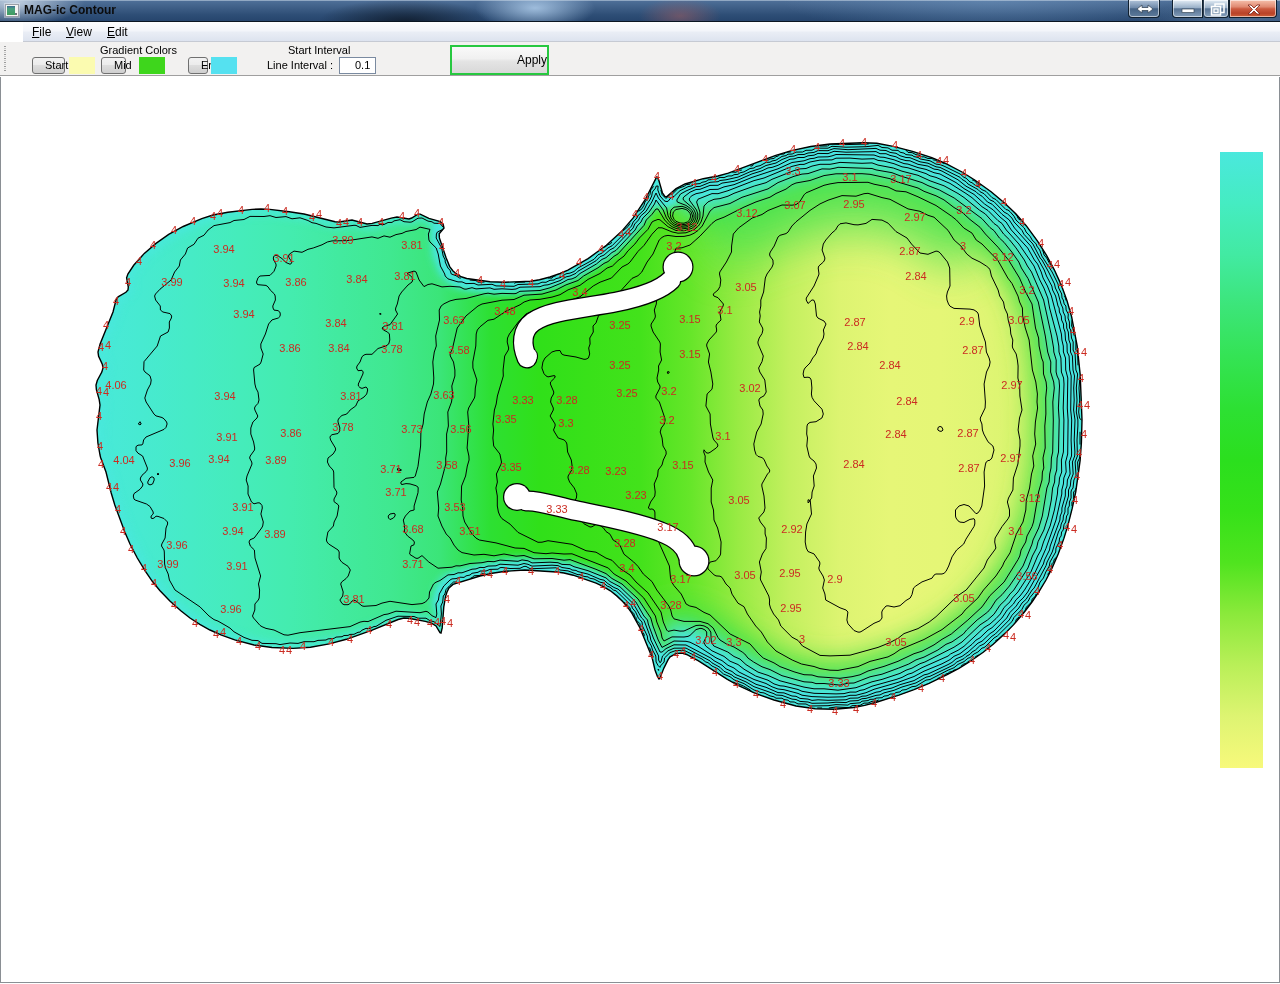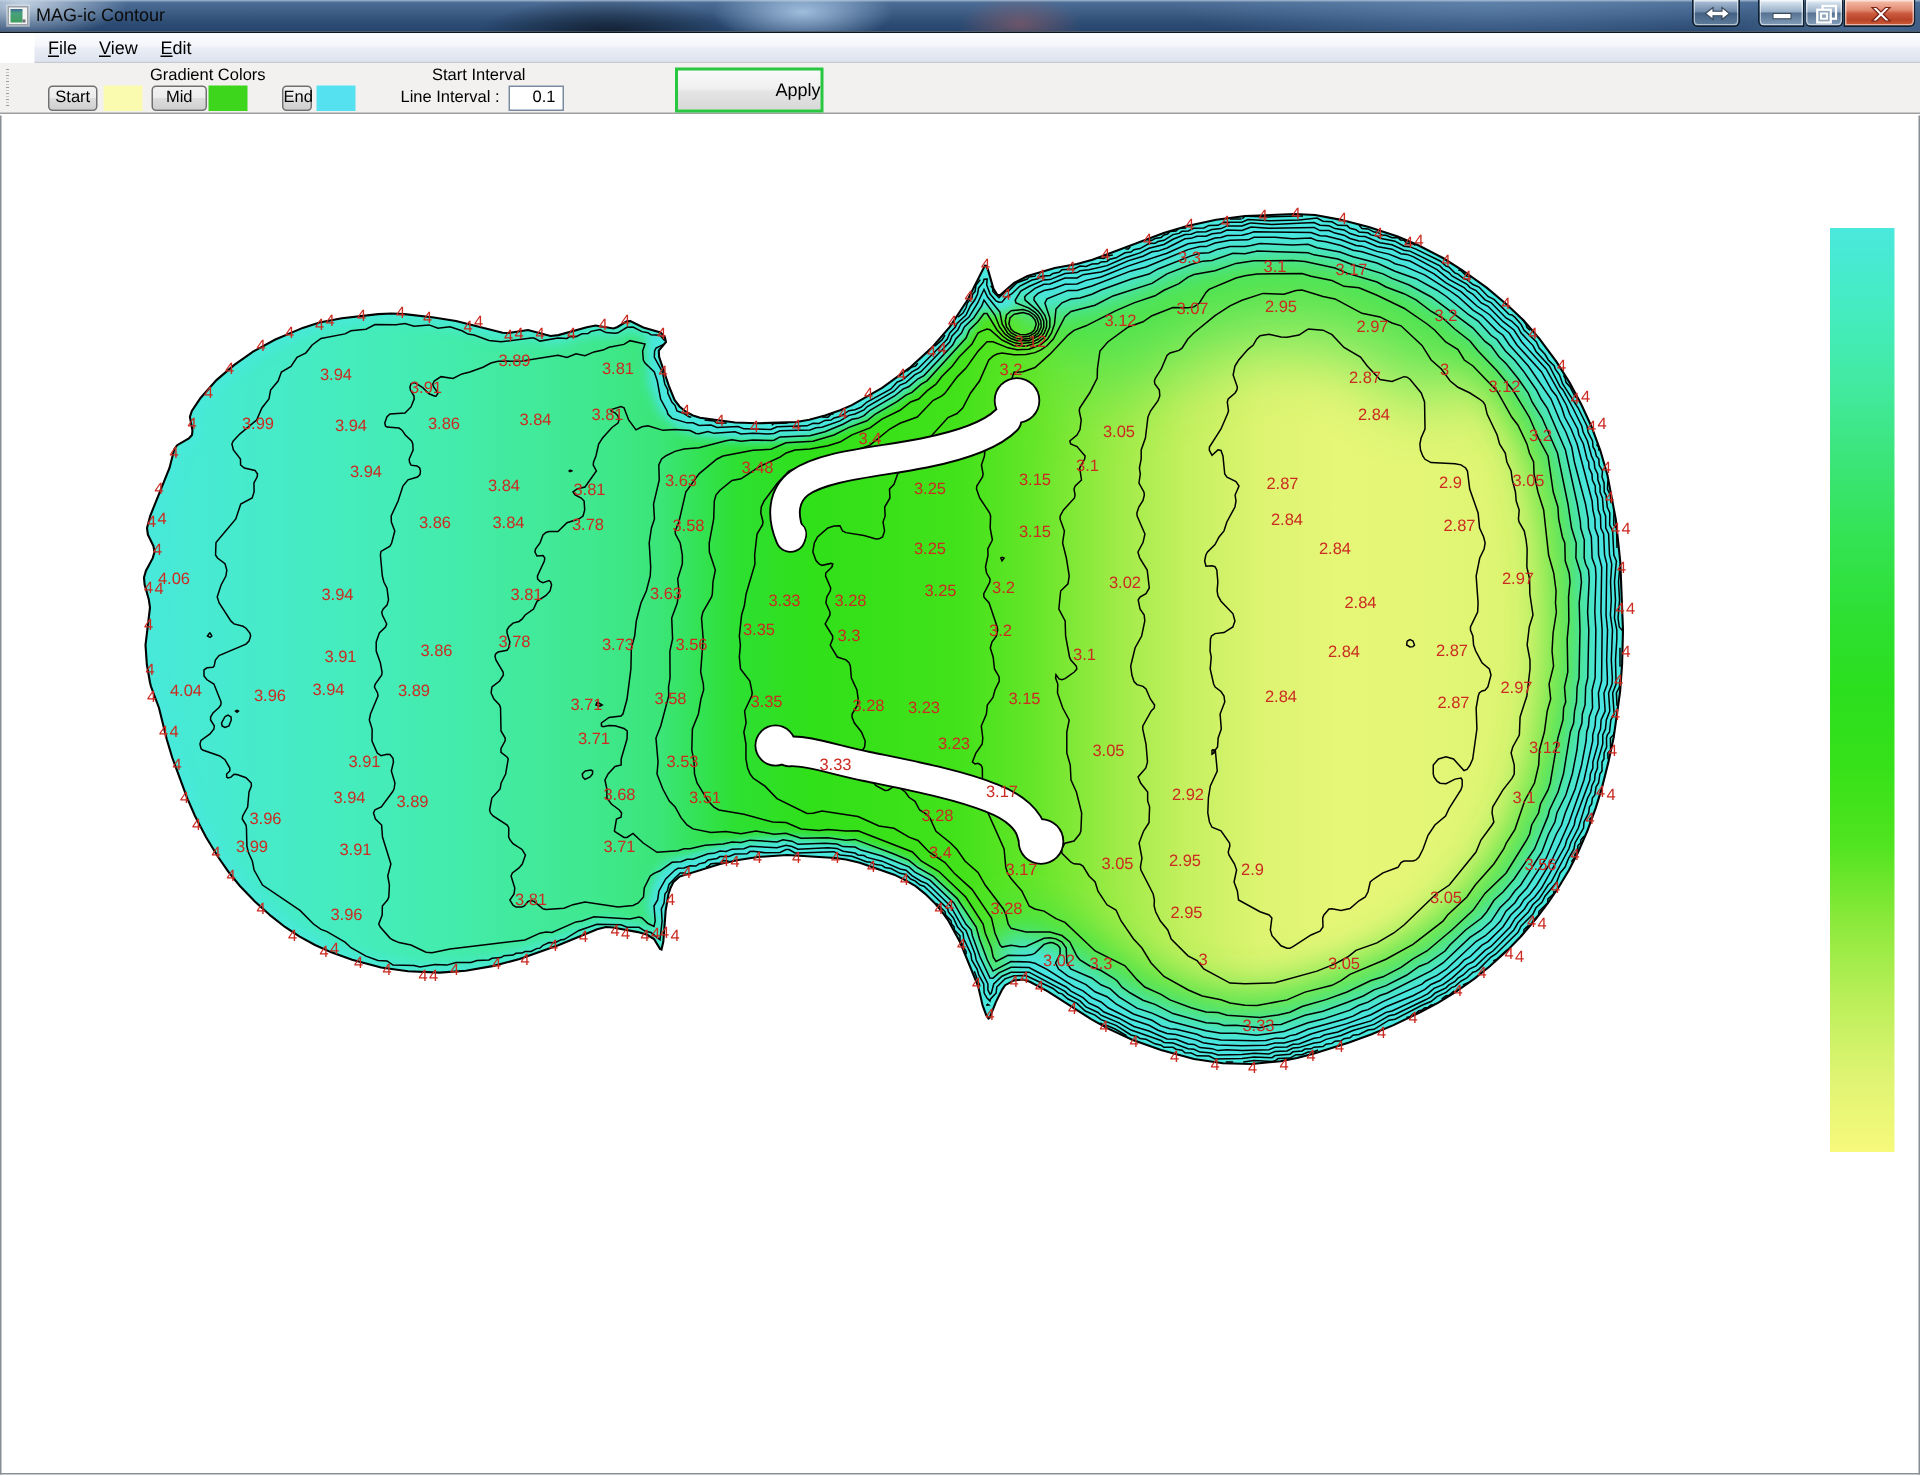--- a/index.html
+++ b/index.html
@@ -8,21 +8,21 @@
 
 #titlebar { position:absolute; left:0; top:0; width:1280px; height:22px;
   background:
     radial-gradient(100px 34px at 15px 2px, rgba(205,218,232,.9), rgba(205,218,232,0) 70%),
     radial-gradient(120px 32px at 405px 22px, rgba(8,14,22,.68), rgba(8,14,22,0) 72%),
     radial-gradient(80px 30px at 535px 8px, rgba(175,205,235,.85), rgba(175,205,235,0) 75%),
     radial-gradient(55px 24px at 680px 16px, rgba(170,95,95,.5), rgba(170,95,95,0) 75%),
     radial-gradient(260px 44px at 990px 0px, rgba(110,148,190,.55), rgba(110,148,190,0) 80%),
     radial-gradient(130px 30px at 1240px 24px, rgba(130,160,195,.45), rgba(130,160,195,0) 80%),
     linear-gradient(180deg, #50719a 0%, #3d5d85 40%, #2e4e76 70%, #26456d 100%);
-  border-bottom:1px solid #0a1522; }
+  border-bottom:1px solid #0a1522;font-weight:bold; }
 #titlebar .tline { position:absolute; left:0; top:0; width:100%; height:1px; background:rgba(200,215,230,.55); }
 #appicon { position:absolute; left:5px; top:4px; width:14px; height:13px; background:#f4f4f2; border:1px solid #9aa0a8; box-shadow:0 0 0 1px rgba(255,255,255,.35); }
 #appicon .in { position:absolute; left:1px; top:1px; width:8px; height:9px; background:linear-gradient(180deg,#3c6a94 0%, #49a07e 30%, #3f9d5e 100%); }
 #appicon .dot { position:absolute; right:1px; bottom:1px; width:2px; height:2px; background:#6a7078; }
 #title { position:absolute; left:24px; top:3px; font-size:12px; color:#0b0b0b; }
 
 .wbtn { position:absolute; top:0; height:18px; border:1px solid #10202f; border-top:none; border-radius:0 0 4px 4px; box-shadow:inset 0 0 0 1px rgba(255,255,255,.55); }
 #wb-resize { left:1128px; width:32px; background:linear-gradient(180deg, rgba(215,228,242,.7) 0%, rgba(140,162,188,.6) 45%, rgba(70,98,128,.6) 52%, rgba(120,148,175,.65) 100%); }
 #wb-min { left:1172px; width:31px; background:linear-gradient(180deg, rgba(235,243,250,.95) 0%, rgba(175,195,215,.8) 45%, rgba(95,120,150,.72) 52%, rgba(150,175,200,.8) 100%); border-radius:0 0 0 4px; }
 #wb-max { left:1203px; width:26px; background:linear-gradient(180deg, rgba(235,243,250,.95) 0%, rgba(175,195,215,.8) 45%, rgba(95,120,150,.72) 52%, rgba(150,175,200,.8) 100%); border-left:1px solid #2a3c50; }
@@ -31,22 +31,22 @@
 
 #menubar { position:absolute; left:0; top:22px; width:1280px; height:20px;
   background:linear-gradient(180deg,#fcfdfe 0%, #f3f5fa 45%, #e9edf5 55%, #dde3ef 100%); border-bottom:1px solid #c6cad3;margin-left:23px; }
 .menu { position:absolute; top:3px; font-size:12px; color:#000; }
 .menu u { text-decoration:underline; }
 
 #toolbar { position:absolute; left:0; top:42px; width:1280px; height:34px; background:#f2f1f0; border-bottom:1px solid #9f9f9f; }
 #grip { position:absolute; left:4px; top:4px; width:3px; height:26px;
   background-image:repeating-linear-gradient(180deg,#9a9a9a 0 1px, transparent 1px 2px, #c8c8c8 2px 3px, transparent 3px 4px); width:2px; }
 .tlabel { position:absolute; top:2px; font-size:11px; color:#000; }
-.tbtn { position:absolute; top:15px; height:17px; font-size:11px; color:#000; text-align:center;
-  border:1px solid #707070; border-radius:3px; background:linear-gradient(180deg,#f2f2f2 0%, #ebebeb 50%, #dddddd 50%, #cfcfcf 100%); line-height:15px; }
+.tbtn { position:absolute; top:15px; height:17px; font-size:11px; color:#000; text-align:left;
+  border:1px solid #707070; border-radius:3px; background:linear-gradient(180deg,#f2f2f2 0%, #ebebeb 50%, #dddddd 50%, #cfcfcf 100%); line-height:15px;padding-left:12px; }
 .swatch { position:absolute; top:15px; width:26px; height:17px; }
 #lineedit { position:absolute; left:339px; top:15px; width:37px; height:17px; background:#fff; border:1px solid #7a8aa0; font-size:11px; line-height:15px; padding-left:15px; }
 #applybtn { position:absolute; left:450px; top:3px; width:99px; height:30px; border:2px solid #27c840; background:linear-gradient(180deg,#f9f9f9 0%, #f0f0f0 45%, #e4e4e4 55%, #d8d8d8 100%); font-size:12px; text-align:right; line-height:26px; }
 
 #canvas { position:absolute; left:0; top:77px; width:1280px; height:906px; background:#fff; border-left:1px solid #8a8f94; border-right:1px solid #8a8f94; border-bottom:1px solid #8a8f94; }
 </style>
 </head>
 <body>
 <div id="win">
   <div id="titlebar">
@@ -83,21 +83,21 @@
     <div class="menu" style="left:9px"><u>F</u>ile</div>
     <div class="menu" style="left:43px"><u>V</u>iew</div>
     <div class="menu" style="left:84px"><u>E</u>dit</div>
   </div>
   <div id="toolbar">
     <div id="grip"></div>
     <div class="tlabel" style="left:100px">Gradient Colors</div>
     <div class="tlabel" style="left:288px">Start Interval</div>
     <div class="tbtn" style="left:32px; width:33px">Start</div>
     <div class="swatch" style="left:69px; background:#fbfbb0"></div>
-    <div class="tbtn" style="left:101px; width:37px">Mid</div>
+    <div class="tbtn" style="left:101px; width:25px">Mid</div>
     <div class="swatch" style="left:139px; background:#3ed61c"></div>
     <div class="tbtn" style="left:188px; width:20px">End</div>
     <div class="swatch" style="left:211px; background:#55e1f0"></div>
     <div class="tlabel" style="left:267px; top:17px">Line Interval :</div>
     <div id="lineedit">0.1</div>
     <div id="applybtn">Apply</div>
   </div>
   <div id="canvas"></div>
   <svg width="1280" height="984" viewBox="0 0 1280 984" style="position:absolute;left:0;top:0">
 <defs>

